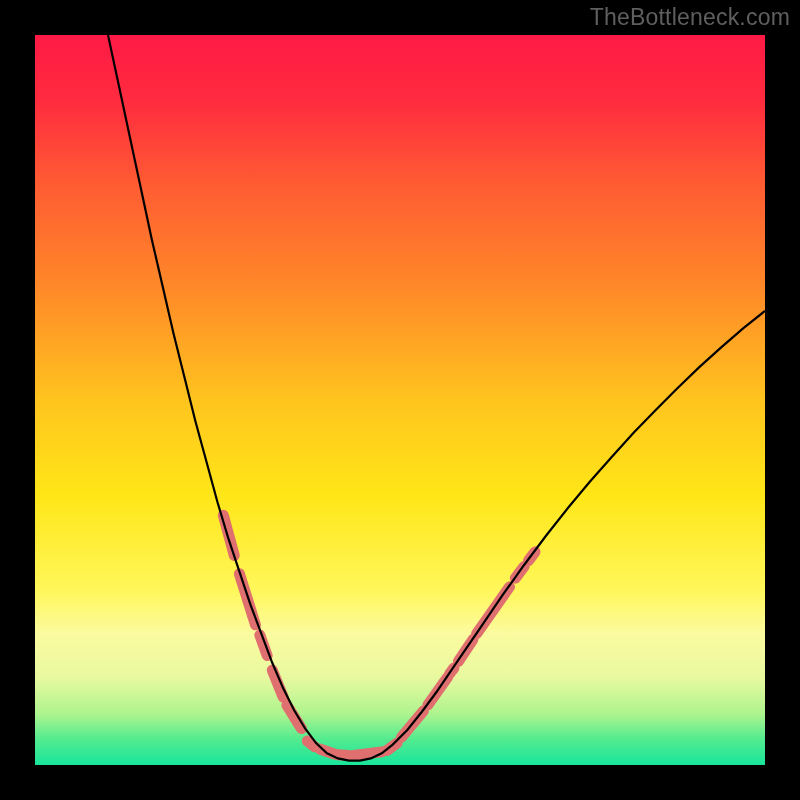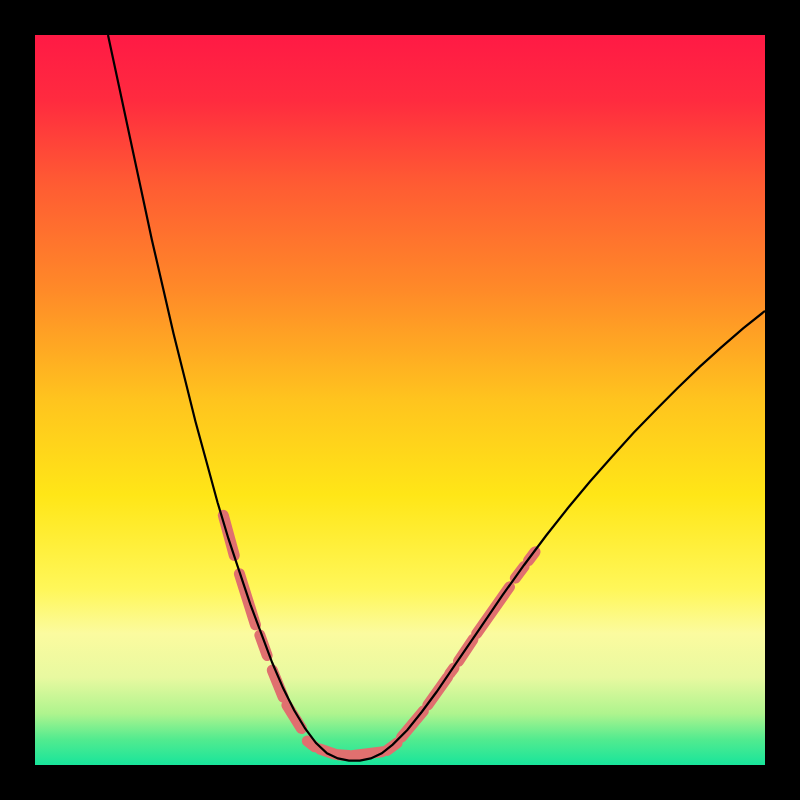--- a/index.html
+++ b/index.html
@@ -38,20 +38,21 @@
     height: 730px;
   }
   svg {
     display: block;
   }
 </style>
 </head>
 <body>
 
 <div class="frame">
+  <div class="watermark">TheBottleneck.com</div>
 
   <div class="plot-wrap">
     <svg id="plot-svg" viewBox="0 0 730 730" width="730" height="730">
       <defs>
         <linearGradient id="bg-grad" x1="0" y1="0" x2="0" y2="1">
             <stop offset="0.00%" stop-color="#ff1a45"></stop>
             <stop offset="9.00%" stop-color="#ff2b3f"></stop>
             <stop offset="20.00%" stop-color="#ff5a33"></stop>
             <stop offset="35.00%" stop-color="#ff8a28"></stop>
             <stop offset="50.00%" stop-color="#ffc41e"></stop>

